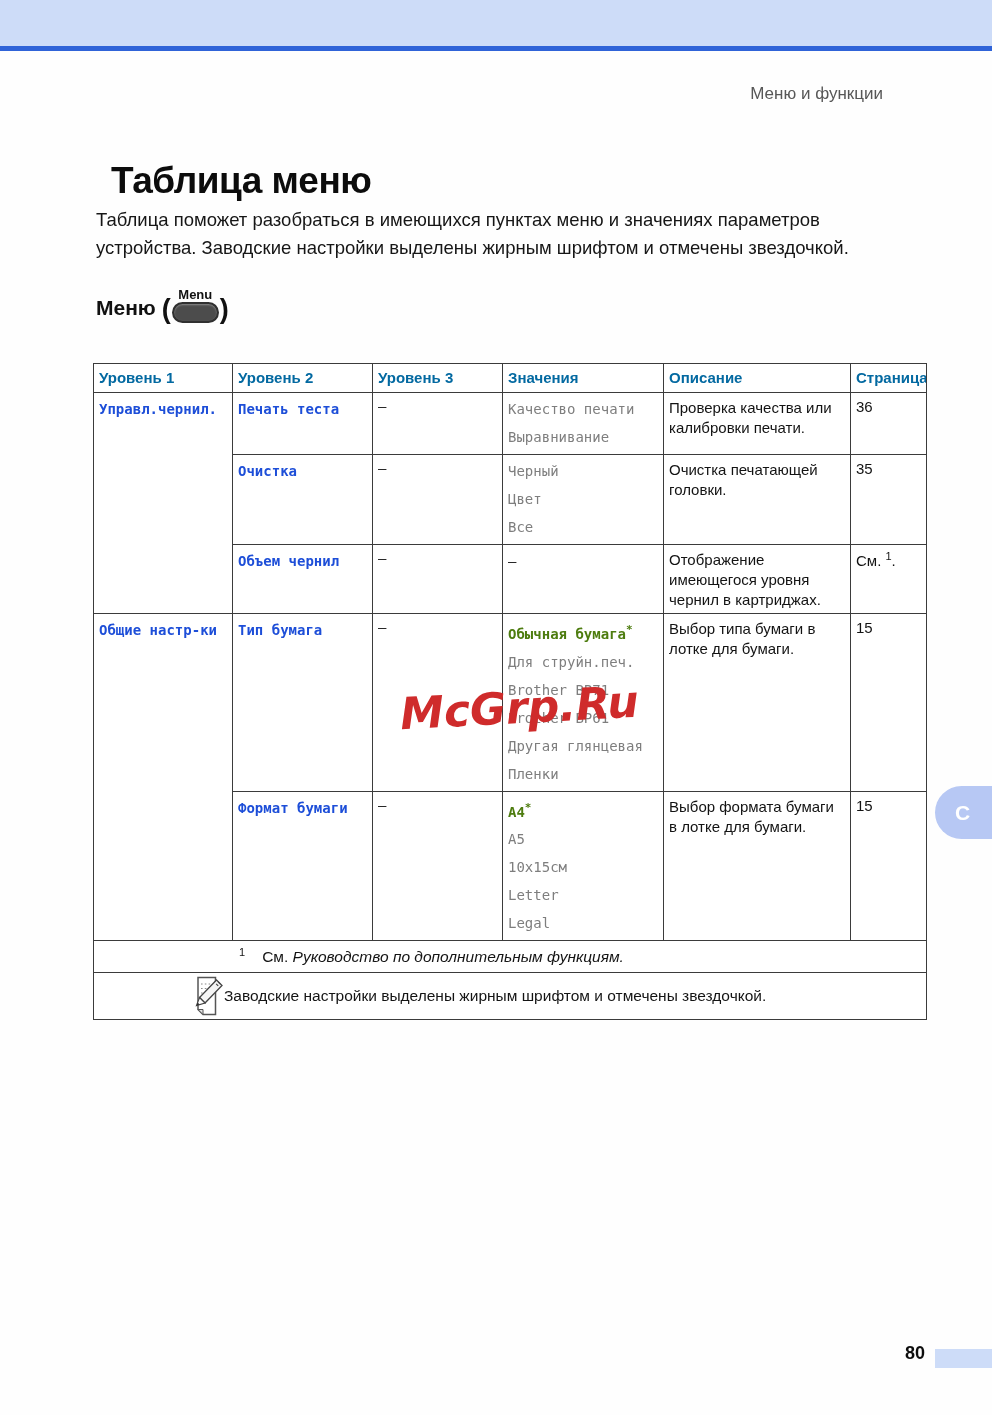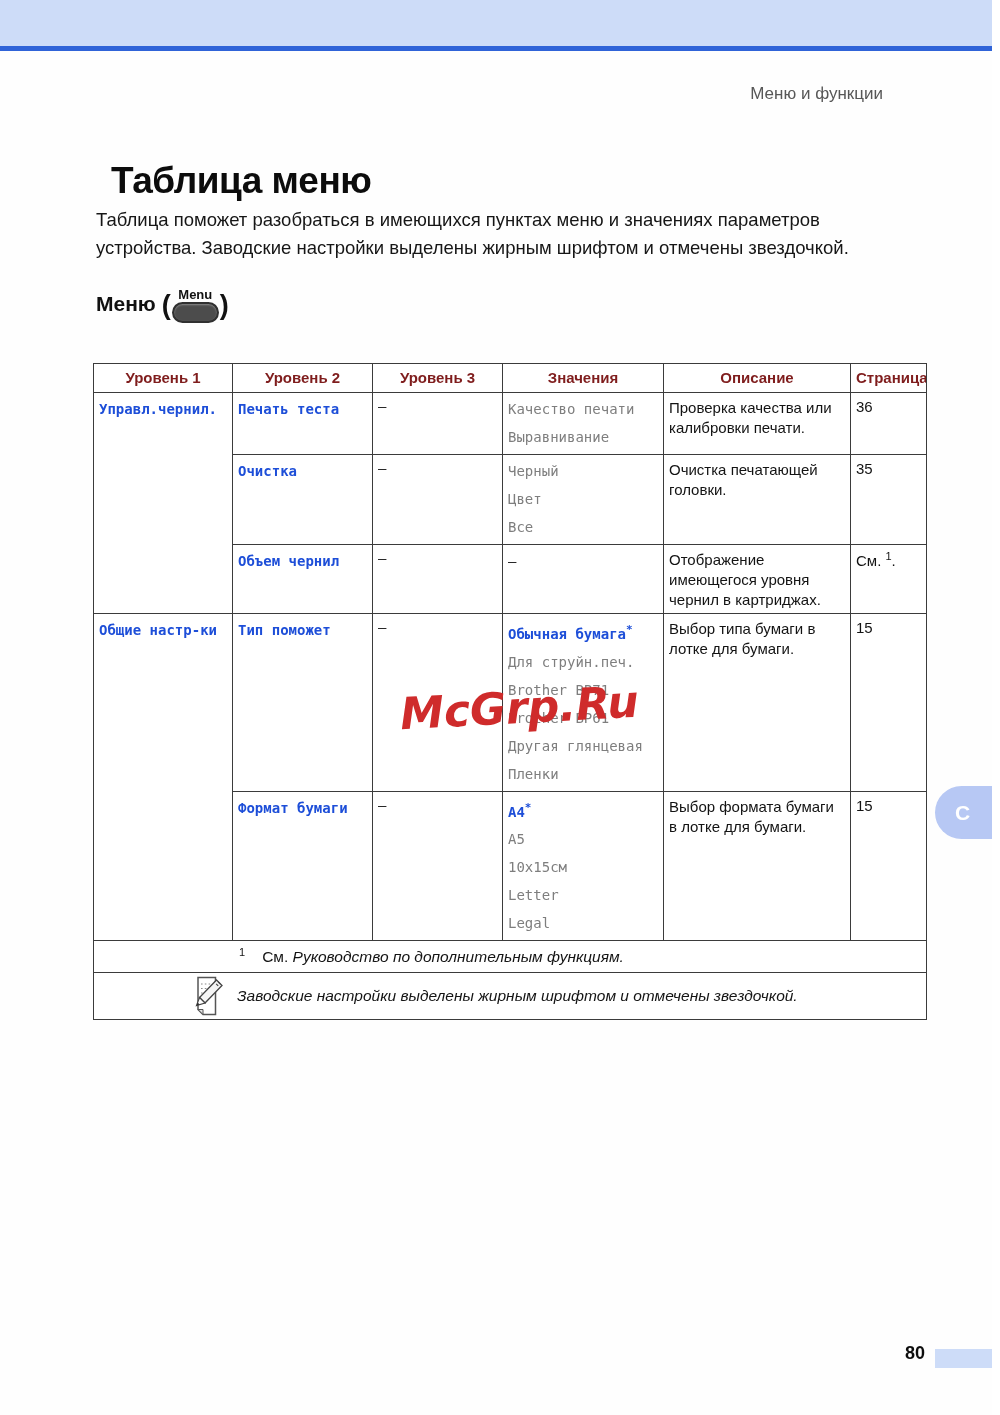--- a/index.html
+++ b/index.html
@@ -16,56 +16,56 @@
              background-color:var(--band-line);}
 
   .running-header{position:absolute;top:84px;right:109px;font-size:17px;color:#575757;}
 
   .title{position:absolute;top:144px;left:95px;margin:16px;font-size:37px;font-weight:bold;
          letter-spacing:-0.5px;color:#0c0c0c;}
 
   .intro{position:absolute;top:206px;left:96px;width:830px;margin:0;font-size:18.5px;
          line-height:27.5px;color:#161616;}
 
-  .menu-line{position:absolute;top:287px;left:96px;display:flex;align-items:center;}
+  .menu-line{position:absolute;top:287px;left:96px;display:flex;align-items:flex-end;}
   .menu-word{font-size:21px;font-weight:bold;padding-bottom:3px;}
   .paren{font-size:27px;font-weight:bold;line-height:27px;padding-bottom:0px;}
   .paren.open{margin-left:6px;}
   .menu-btn-stack{display:inline-flex;flex-direction:column;align-items:center;margin:0 1px;}
   .menu-btn-label{font-size:13px;font-weight:bold;line-height:15px;}
   .menu-btn{width:47px;height:21px;background:#4c4c4c;border:2px solid #303030;
             border-radius:11px;box-sizing:border-box;box-shadow:inset 0 1px 2px #8a8a8a;}
 
   .watermark{position:absolute;top:682px;left:400px;font-size:44px;font-weight:bold;
              font-style:italic;color:var(--watermark);transform:rotate(-3deg);
              font-family:"DejaVu Sans",sans-serif;z-index:6;}
 
   table.menu-table{position:absolute;top:363px;left:93px;width:833px;border-collapse:collapse;
                    table-layout:fixed;background:#fff;}
   .menu-table th,.menu-table td{border:1.5px solid var(--border);vertical-align:top;
                    padding:3px 5px;overflow:hidden;}
-  .menu-table thead th{font-size:15px;font-weight:bold;text-align:center;padding:5px 5px 6px;color:#7f1d1d;}
+  .menu-table thead th{font-size:15px;font-weight:bold;text-align:left;padding:5px 5px 6px;color:#0369a1;}
   td.mono{font-family:"DejaVu Sans Mono",monospace;font-size:14px;font-weight:bold;
           color:#1d4ed8;padding-top:8px;}
   td.dashcell{font-family:"DejaVu Sans Mono",monospace;font-size:14px;color:#222;
           font-weight:normal;padding-top:5px;}
   td.vals{padding-top:2px;}
   .vline{font-family:"DejaVu Sans Mono",monospace;font-size:14px;color:var(--value-gray);
          line-height:28px;white-space:nowrap;}
-  .vline.def{color:#1d4ed8;font-weight:bold;}
+  .vline.def{color:#4d7c0f;font-weight:bold;}
   .vline sup{font-size:11px;}
   .vdash{font-family:"DejaVu Sans Mono",monospace;font-size:14px;color:#222;line-height:28px;}
   td.desc{font-size:15px;line-height:20px;padding-top:5px;color:#131313;margin-left:36px;}
   td.pgc{font-size:15px;padding-top:5px;color:#131313;}
   td.pgc sup{font-size:11px;}
   td.fnote{padding:5px 5px 6px 145px;font-size:15.5px;color:#141414;margin-top:24px;}
   td.fnote sup{font-size:11px;margin-right:17px;}
   td.fnote i{font-style:italic;}
   td.noterow{padding:3px 5px 3px 99px;}
-  .note-inner{display:flex;align-items:center;gap:13px;min-height:40px;font-style:italic;}
+  .note-inner{display:flex;align-items:center;min-height:40px;}
   .note-text{font-size:15.5px;color:#141414;}
   .note-icon{display:inline-flex;flex:0 0 auto;}
 
   .side-tab{position:absolute;left:935px;top:786px;width:65px;height:53px;background:var(--tab);
             border-radius:27px 0 0 27px;color:#fff;font-size:21px;font-weight:bold;
             display:flex;align-items:center;justify-content:center;padding-right:10px;
             box-sizing:border-box;}
   .page-number{position:absolute;top:1343px;left:840px;width:85px;text-align:right;
                font-size:18px;font-weight:bold;color:#0d0d0d;}
   .bottom-bar{position:absolute;top:1349px;left:935px;width:65px;height:19px;background:var(--band);}
@@ -139,21 +139,21 @@
           <td class="mono">Объем чернил</td>
           <td class="dashcell">—</td>
           <td class="vals">
             <div class="vdash">—</div>
           </td>
           <td class="desc">Отображение<br>имеющегося уровня<br>чернил в картриджах.</td>
           <td class="pgc">См. <sup>1</sup>.</td>
         </tr>
         <tr>
           <td class="mono" rowspan="2">Общие настр-ки</td>
-          <td class="mono">Тип поможет</td>
+          <td class="mono">Тип бумага</td>
           <td class="dashcell">—</td>
           <td class="vals">
             <div class="vline def">Обычная бумага<sup>*</sup></div>
             <div class="vline">Для струйн.печ.</div>
             <div class="vline">Brother BP71</div>
             <div class="vline">Brother BP61</div>
             <div class="vline">Другая глянцевая</div>
             <div class="vline">Пленки</div>
           </td>
           <td class="desc">Выбор типа бумаги в<br>лотке для бумаги.</td>

